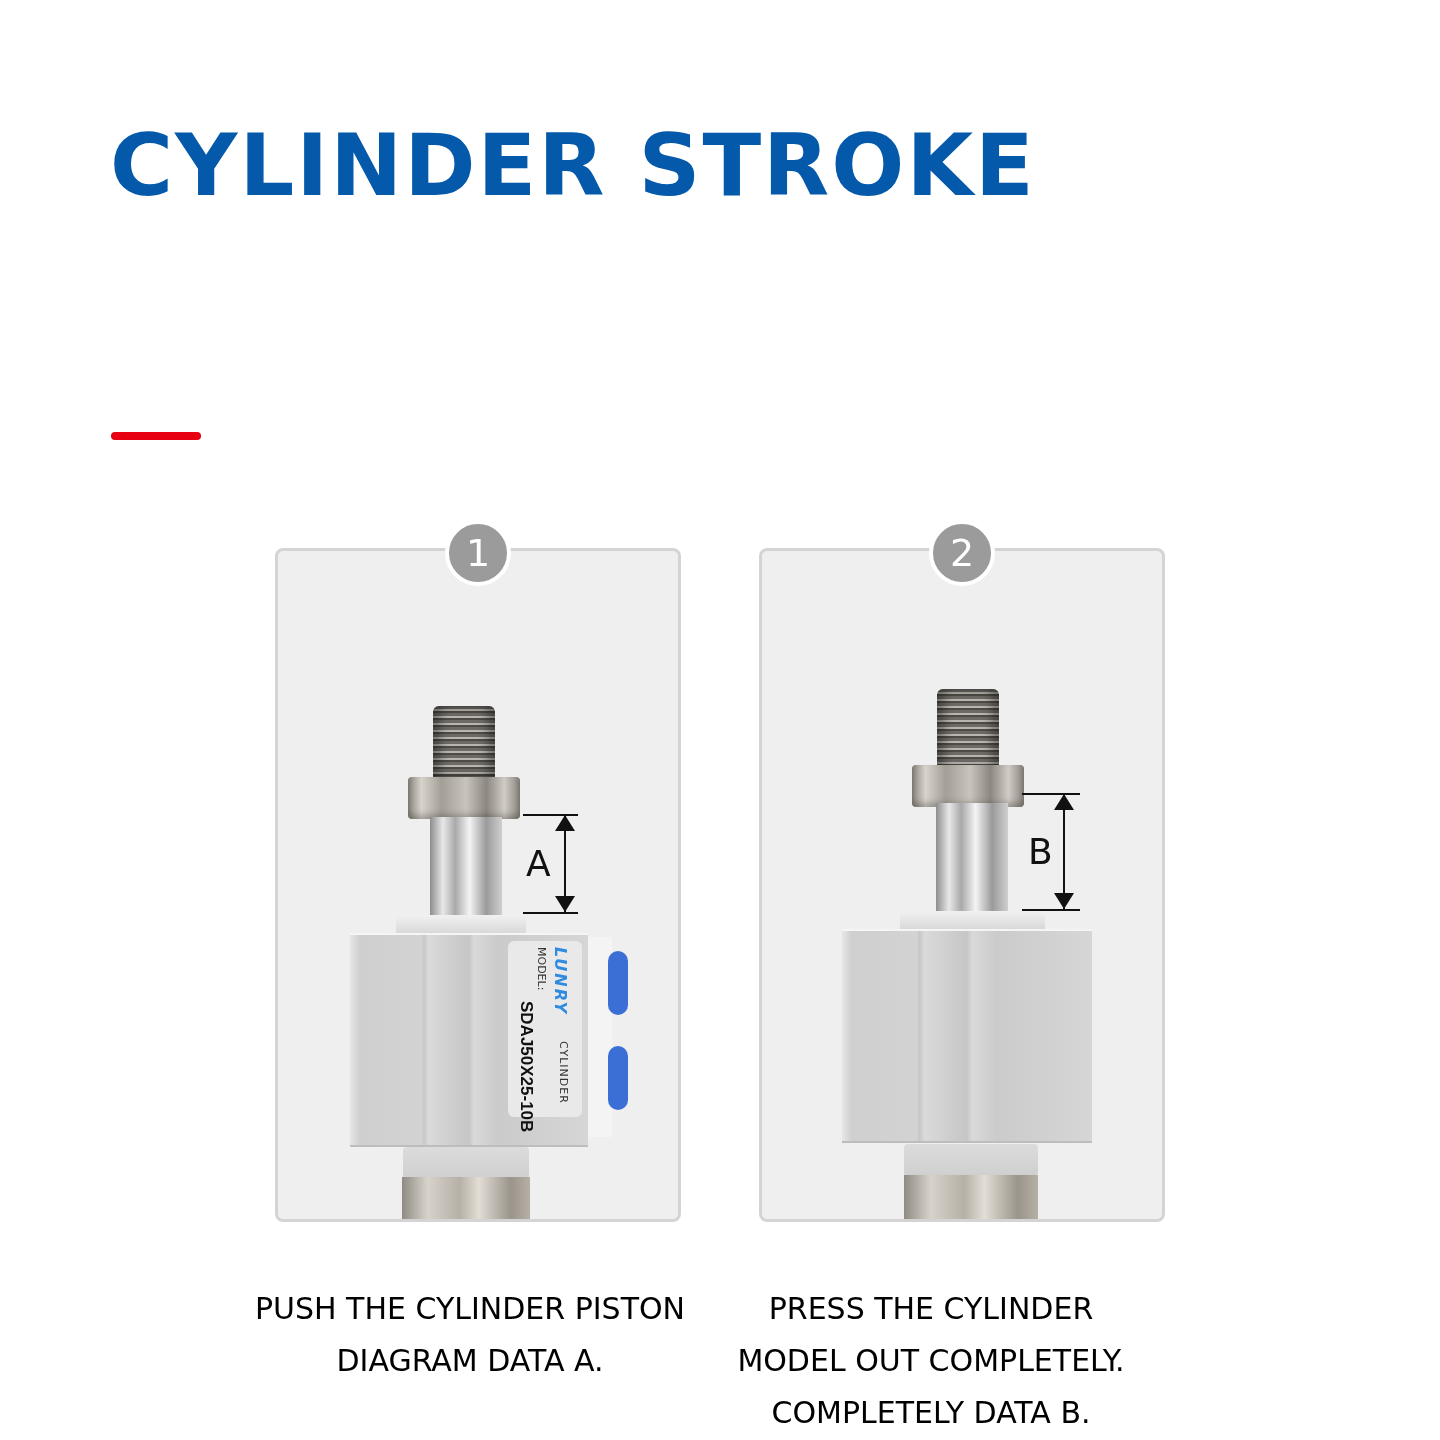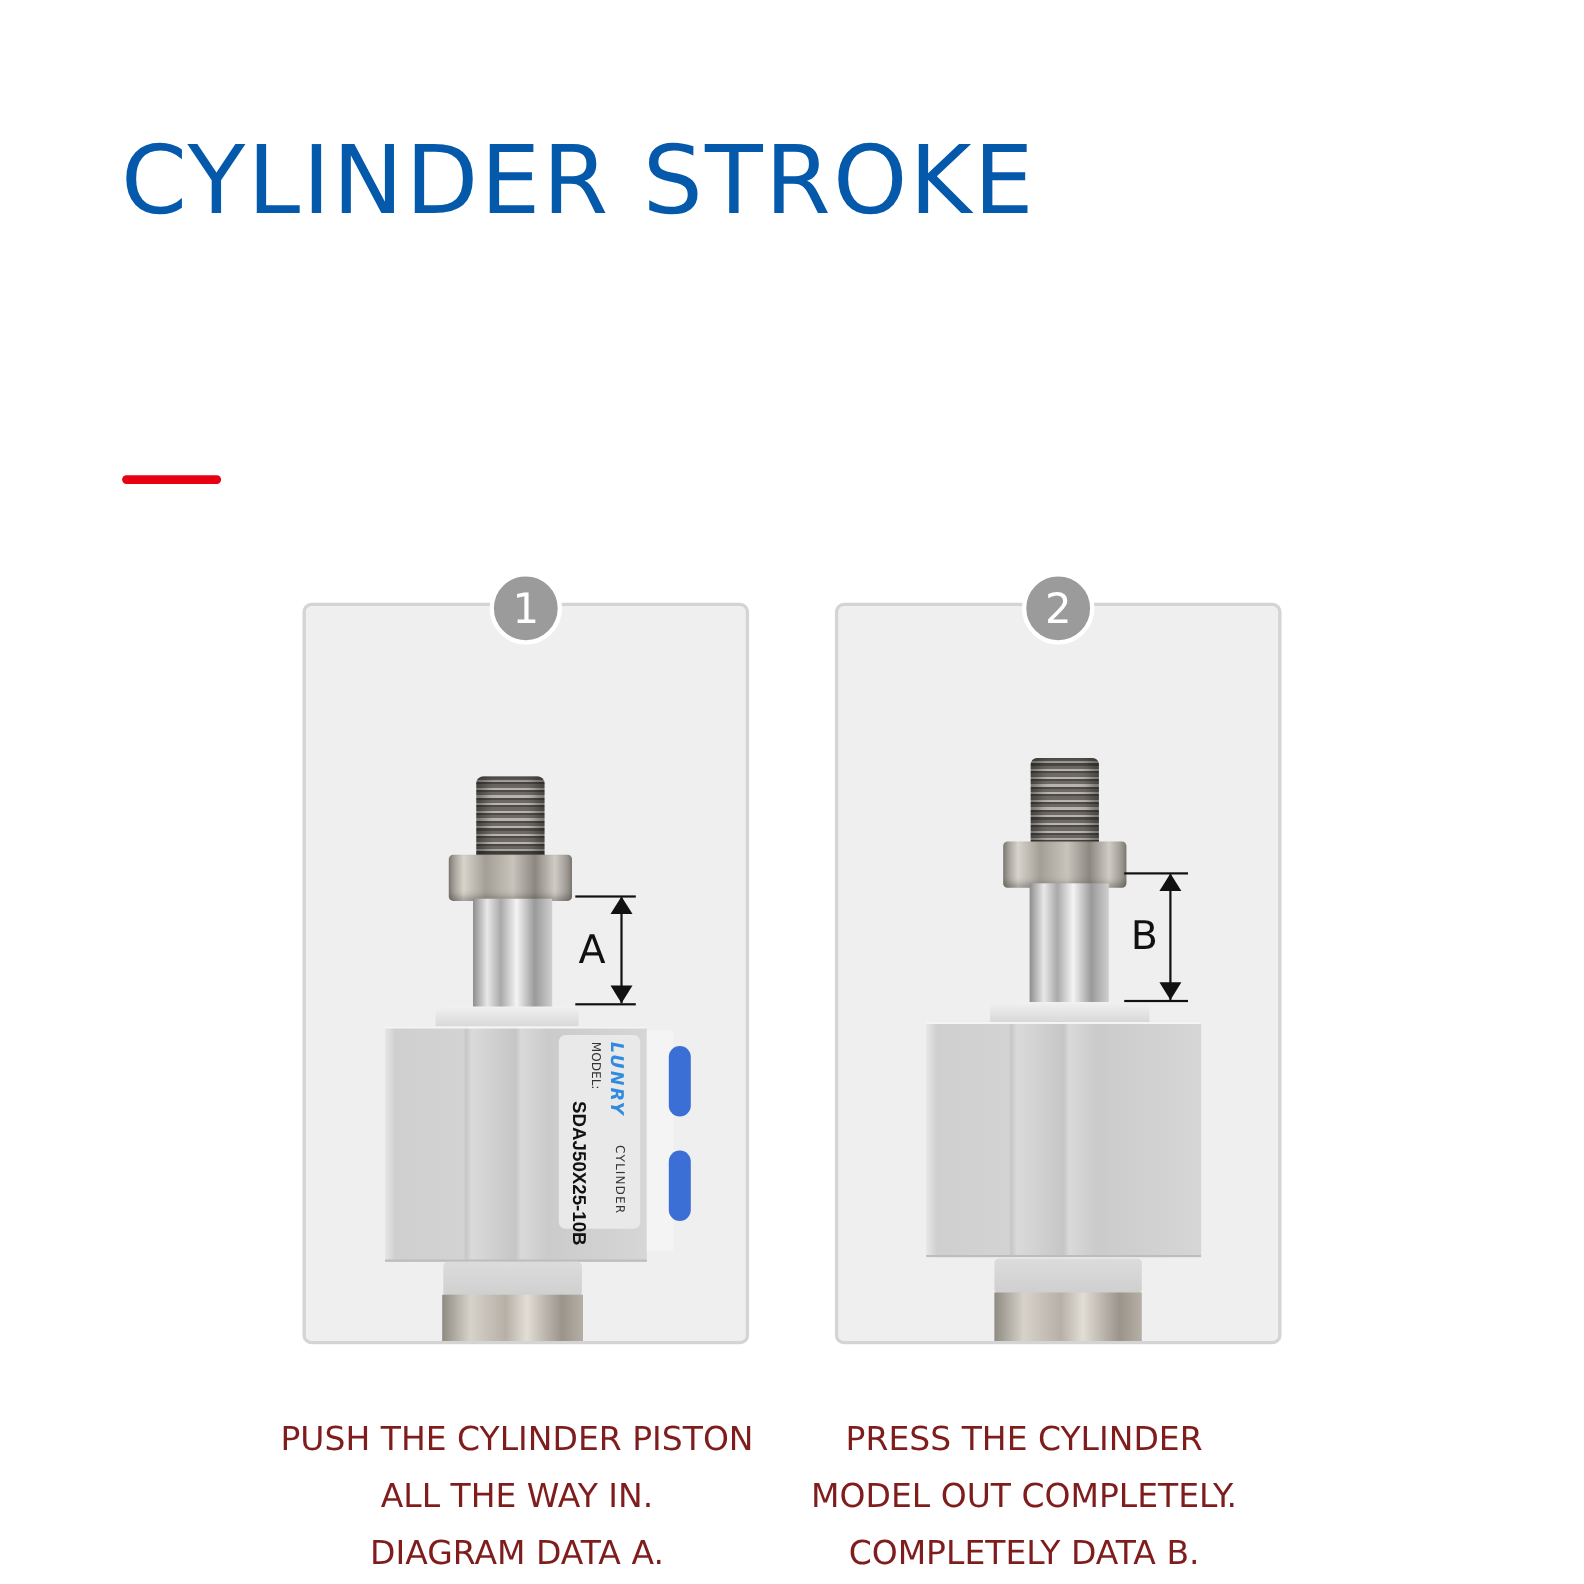--- a/index.html
+++ b/index.html
@@ -1,19 +1,19 @@
 <!DOCTYPE html>
 <html><head>
 <meta charset="utf-8">
 <style>
   html, body { margin:0; padding:0; }
   body { width:1440px; height:1440px; background:#ffffff; position:relative; overflow:hidden;
          font-family: "DejaVu Sans", "Liberation Sans", sans-serif; }
   .title { position:absolute; left:110px; top:112px; margin:0; color:#0459aa;
-           font-family: "DejaVu Sans", sans-serif; font-weight:normal; font-size:86px;
+           font-family: "DejaVu Sans", sans-serif; font-weight:bold; font-size:86px;
            line-height:106px; letter-spacing:2px; }
   .accent { position:absolute; left:111px; top:432px; width:90px; height:8px; border-radius:4px; background:#e60012; }
   .panel { position:absolute; top:548px; width:400px; height:668px; border:3px solid #d4d4d4;
            border-radius:8px; background:#efefef; overflow:visible; }
   .panel.p1 { left:275px; }
   .panel.p2 { left:759px; }
   .badge { position:absolute; top:-31px; left:50%; margin-left:-33px; width:58px; height:58px;
            border-radius:50%; background:#9b9b9b; border:4px solid #ffffff; color:#ffffff;
            font-family:"DejaVu Sans", sans-serif; font-size:38px; line-height:58px; text-align:center; }
   .scene { position:absolute; left:0; top:0; width:400px; height:668px; overflow:hidden; border-radius:6px; }
@@ -42,21 +42,21 @@
   .base-ring { position:absolute; height:32px; border-radius:4px;
                background: linear-gradient(180deg,#dcdcdc,#cfcfcf); }
   .base-cyl { position:absolute; height:60px;
               background: linear-gradient(90deg,#8f8a82 0%,#d7d2ca 20%,#b6b0a7 45%,#e2ddd5 60%,#9a948b 85%,#b5afa6 100%); }
   
   .dim-line { position:absolute; height:2px; background:#111; }
   .dim-v { position:absolute; width:2px; background:#111; }
   .arrow-up { position:absolute; width:0; height:0; border-left:10px solid transparent; border-right:10px solid transparent; border-bottom:16px solid #111; }
   .arrow-down { position:absolute; width:0; height:0; border-left:10px solid transparent; border-right:10px solid transparent; border-top:16px solid #111; }
   .dim-label { position:absolute; font-family:"DejaVu Sans", sans-serif; font-size:36px; color:#111; }
-  .caption { position:absolute; top:1283px; color:#7f1d1d; font-family:"DejaVu Sans", sans-serif;
+  .caption { position:absolute; top:1283px; color:#000000; font-family:"DejaVu Sans", sans-serif;
              font-size:30px; line-height:52px; text-align:center; white-space:nowrap; }
   .caption.c1 { left:190px; width:560px; }
   .caption.c2 { left:656px; width:550px; }
   .caption div { display:block; }
 </style>
 </head>
 <body>
 
 <h1 class="title">
   <span>CYLINDER STROKE</span><br>
@@ -108,20 +108,19 @@
     <div class="dim-v" style="left:301px; top:244px; height:114px;"></div>
     <div class="arrow-up" style="left:292px; top:243px;"></div>
     <div class="arrow-down" style="left:292px; top:342px;"></div>
     <div class="dim-label" style="left:266px; top:280px;">B</div>
   </div>
   <div class="badge">2</div>
 </div>
 
 <div class="caption c1">
   <div>PUSH THE CYLINDER PISTON</div>
-  <div>ALL THE WAY IN.</div>
   <div>DIAGRAM DATA A.</div>
 </div>
 <div class="caption c2">
   <div>PRESS THE CYLINDER</div>
   <div>MODEL OUT COMPLETELY.</div>
   <div>COMPLETELY DATA B.</div>
 </div>
 
 </body></html>

